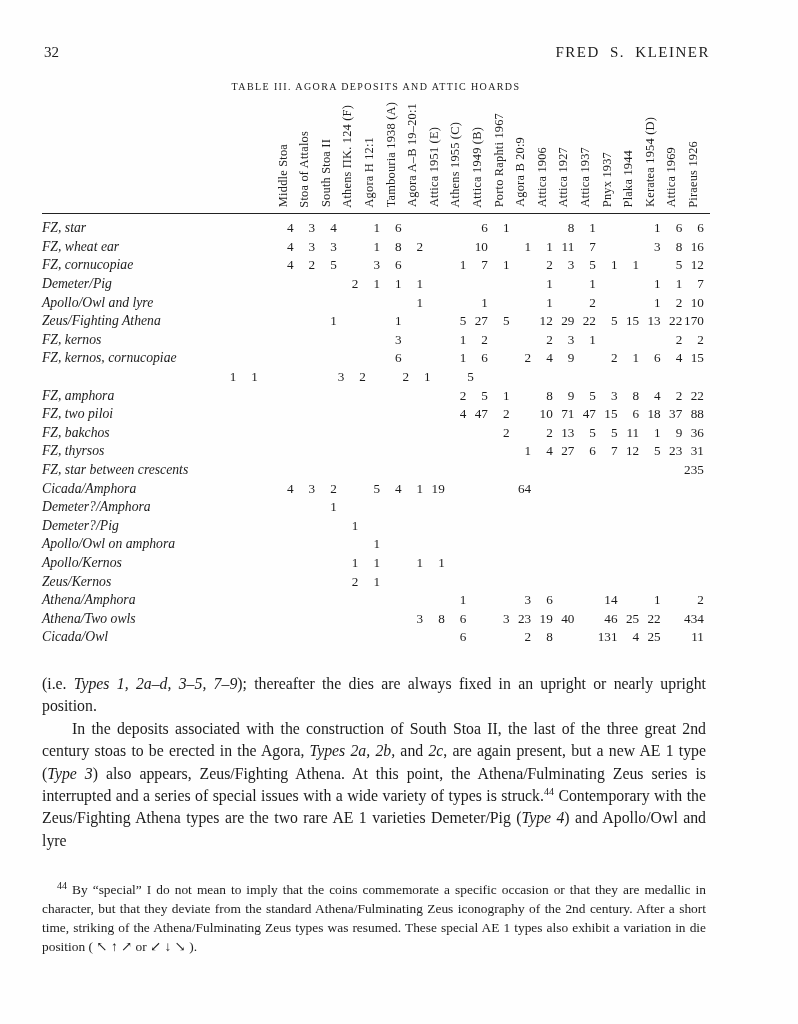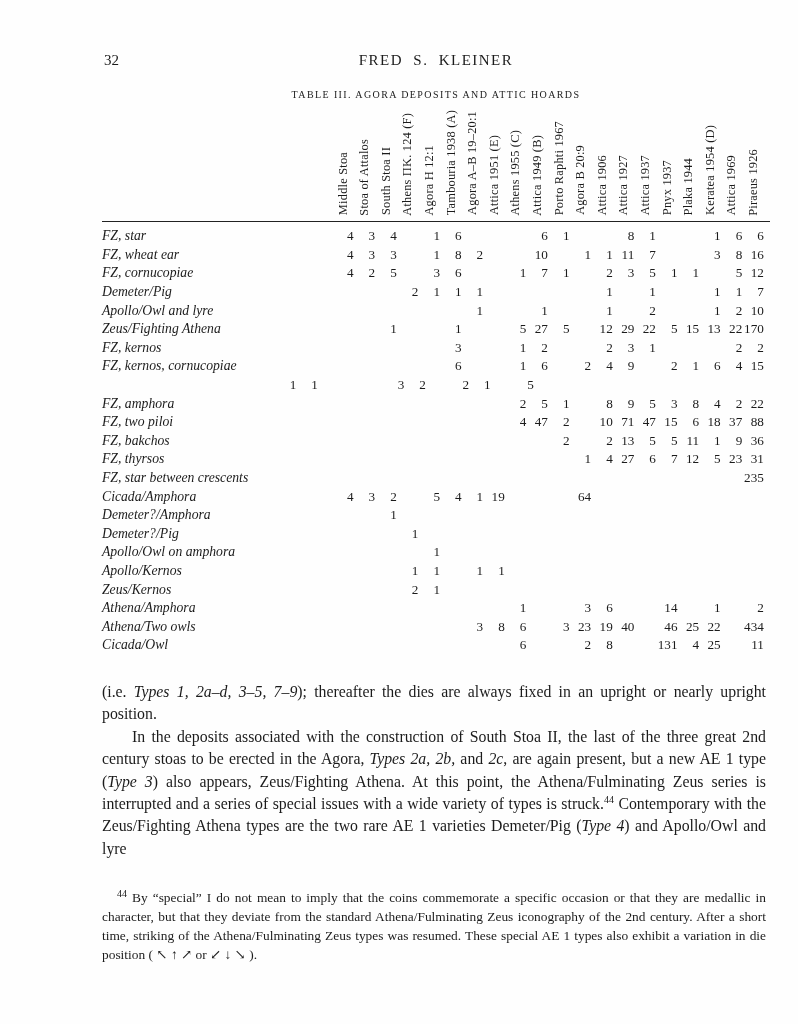--- a/index.html
+++ b/index.html
@@ -3,26 +3,26 @@
 <meta charset="utf-8">
 <style>
   html, body { margin: 0; padding: 0; }
   body {
     width: 798px; height: 1024px;
     background: #fefefe;
     color: #1b1b1b;
     font-family: "Liberation Serif", "DejaVu Serif", serif;
     overflow: hidden;
   }
-  .page { width: 668px; padding: 44px 0 0 102px; }
+  .page { width: 668px; padding: 44px 0 0 42px; }
 
   
   .running-header { position: relative; height: 20px; font-size: 15px; }
   .page-num { position: absolute; left: 2px; top: 0; }
-  .author { display: block; text-align: center; letter-spacing: 1.5px; word-spacing: 5px; margin-top: 8px; }
+  .author { display: block; text-align: right; letter-spacing: 1.5px; word-spacing: 5px; }
 
   
   .table-title { text-align: center; margin-top: 17px; font-size: 10px; letter-spacing: 1.4px; white-space: nowrap; }
 
   
   .data-table { margin-top: 10px; }
   .thead { display: flex; align-items: flex-end; }
   .lblspace { flex: 0 0 230px; }
   .colhead { flex: 0 0 21.6px; display: flex; justify-content: center; }
   .colhead span {

